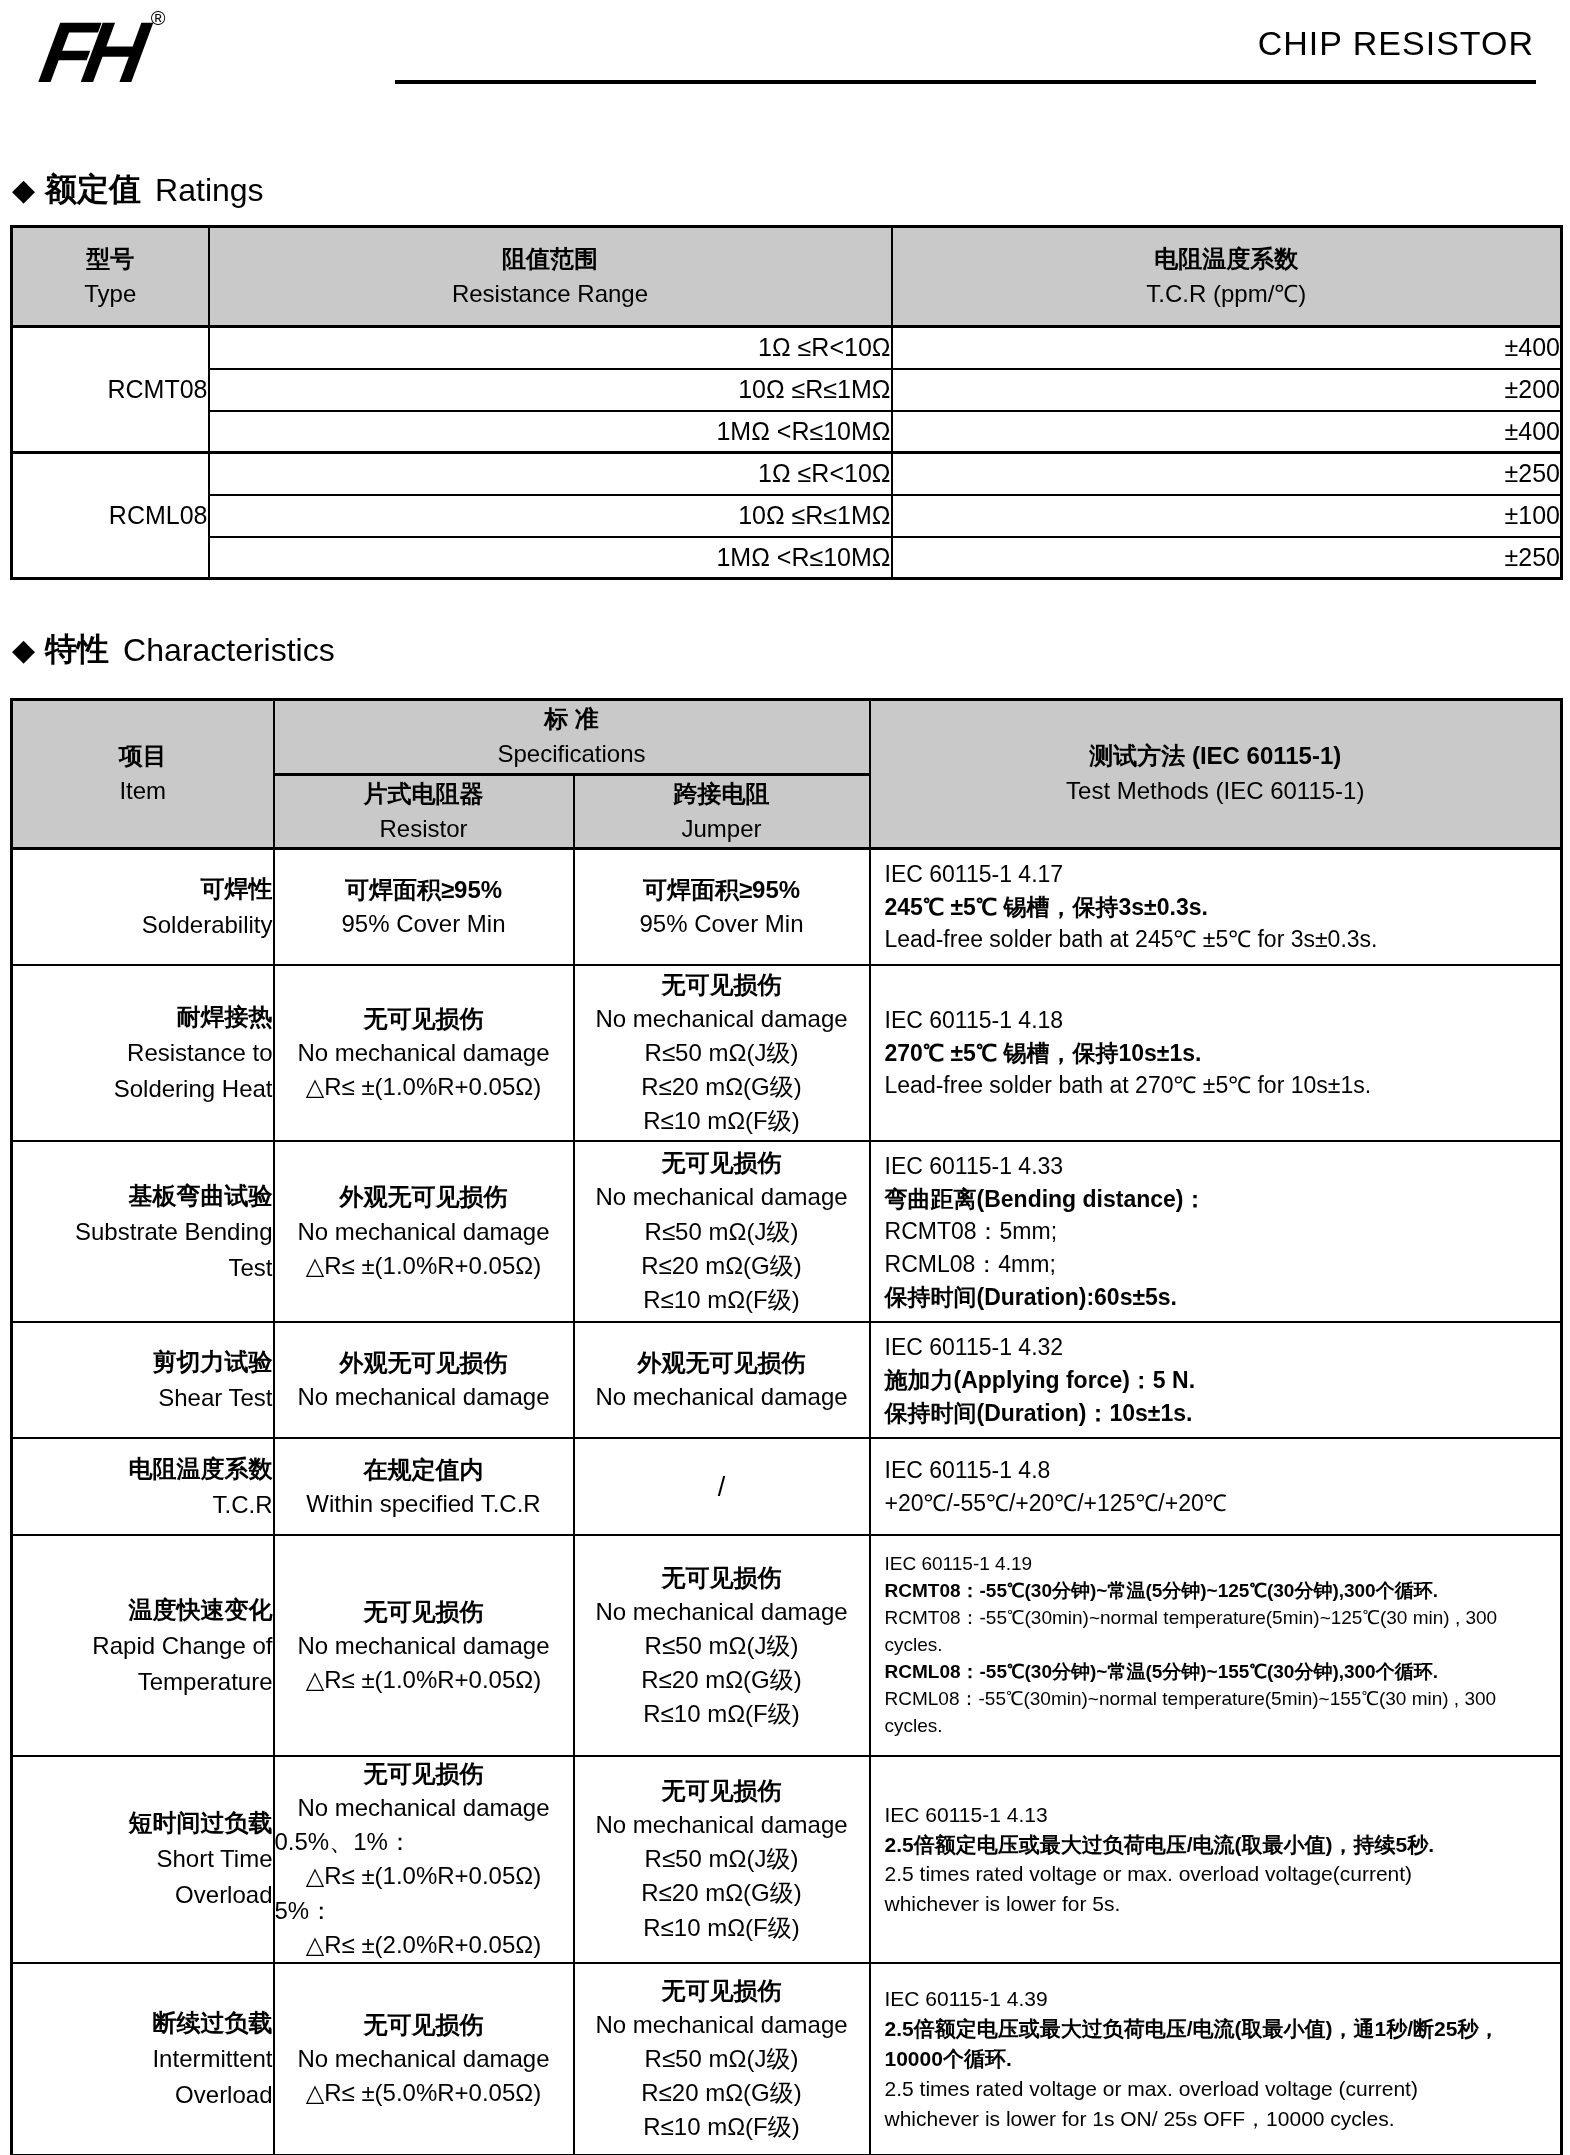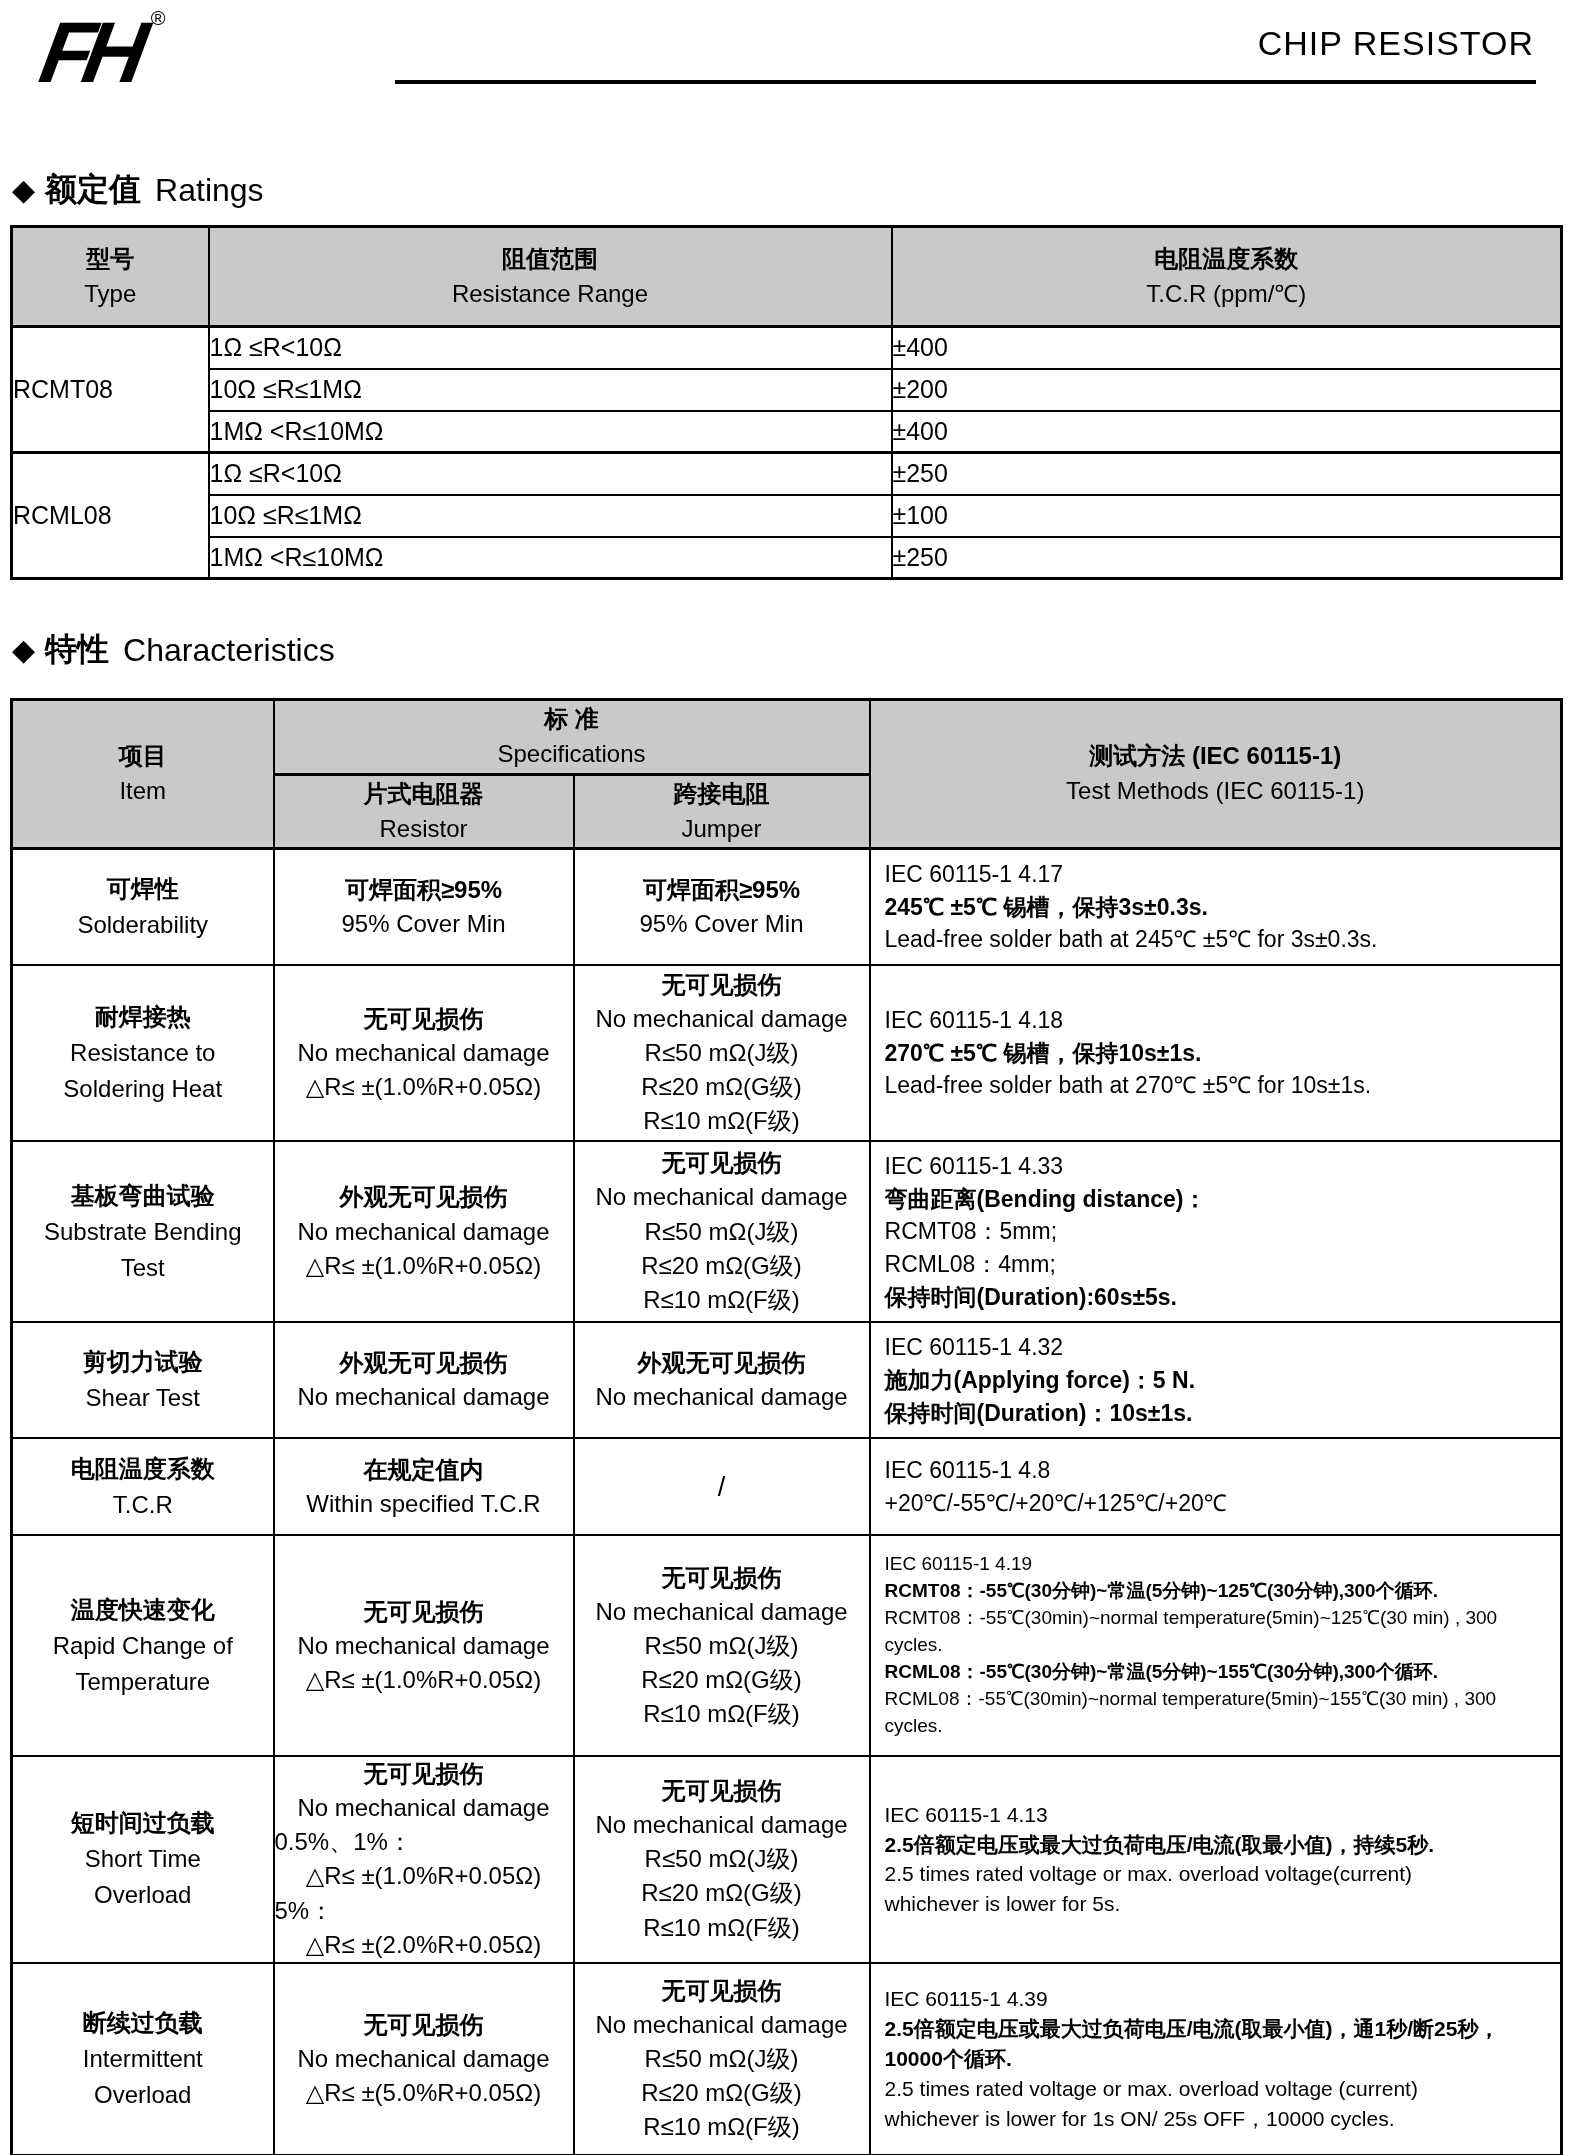--- a/index.html
+++ b/index.html
@@ -26,31 +26,31 @@
   
   table{border-collapse:collapse;table-layout:fixed;position:absolute;left:10px;background:#fff;}
   td,th{border:2px solid #000;padding:0;vertical-align:middle;overflow:hidden;}
   table{border:3px solid #000;}
   th{background:#c9c9c9;font-weight:normal;}
 
   #ratings-table{top:225px;width:1550px;}
   #ratings-table thead tr{height:100px;}
   #ratings-table tbody tr{height:42px;}
   #ratings-table tbody tr.gsep td{border-top:3px solid #000;}
-  #ratings-table td{text-align:left;font-size:25px;}
+  #ratings-table td{text-align:right;font-size:25px;}
   #ratings-table th{border-bottom:3px solid #000;}
 
   #char-table{top:698px;width:1550px;}
   #char-table tr.h1{height:75px;}
   #char-table tr.h2{height:74px;}
   #char-table th{border-bottom:3px solid #000;}
   .c-item,.c-res,.c-jump{text-align:center;font-size:24px;}
   .c-test{text-align:left;padding:8px 6px 8px 14px;font-size:23px;}
   .ln{line-height:1.42;}
-  .c-item .ln{line-height:1.5;}
+  .c-item .ln{line-height:1.5;text-align:right;}
   .cjk{font-weight:bold;}
   th .ln{line-height:1.45;font-size:24px;text-align:center;}
   .slash{font-size:27px;}
 </style>
 </head>
 <body>
 
 <div class="brand">
   <div class="logo-mark">FH</div>
   <div class="reg">®</div>

